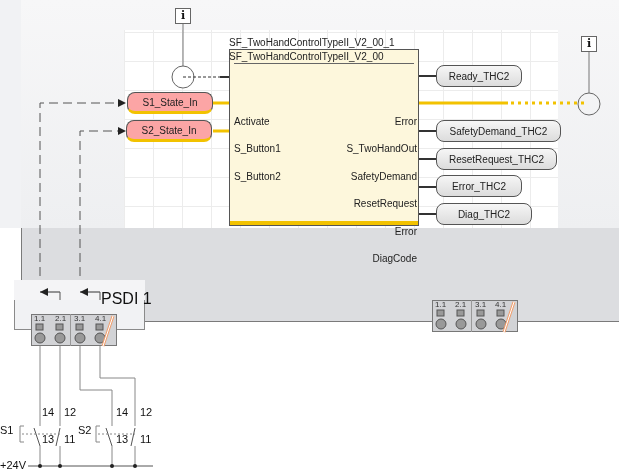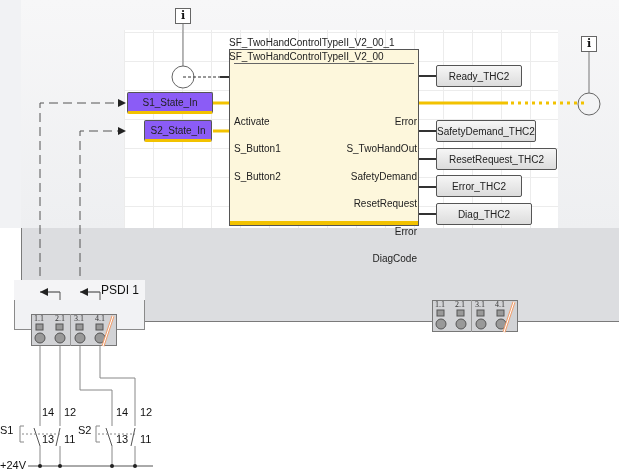--- a/index.html
+++ b/index.html
@@ -10,26 +10,26 @@
   #side-left { left:0; top:0; width:21px; height:228px; background:#f1f2f4; }
   #grid { left:124px; top:30px; width:434px; height:198px; background:#ffffff;
     background-image: linear-gradient(#ececec 1px, transparent 1px), linear-gradient(90deg, #ececec 1px, transparent 1px);
     background-size: 29px 29px; background-position: 0 2px; }
   #psdi-box { left:14px; top:300px; width:131px; height:30px; background:#f1f2f4; border:1px solid #8a8a8a; border-top:none; box-sizing:border-box; }
   #psdi-head { left:14px; top:280px; width:131px; height:22px; background:#f4f4f6; }
   .fb { left:229px; top:49px; width:190px; height:177px; background:#fdf7dc; border:1px solid #555; box-sizing:border-box; }
   .fb-bottom { left:230px; top:221px; width:188px; height:4px; background:#f2c200; }
   .fb-title { font-size:10px; color:#222; text-align:left; }
   .pin { font-size:10px; color:#222; white-space:nowrap;margin-top:45px; }
-  .var { height:22px; border:1px solid #555; border-radius:2px; box-sizing:border-box; font-size:10px; color:#222; display:flex; align-items:center; justify-content:center; }
-  .var-in { background:#8b5cf6; border-bottom:3px solid #f2c200; }
+  .var { height:22px; border:1px solid #555; border-radius:8px; box-sizing:border-box; font-size:10px; color:#222; display:flex; align-items:center; justify-content:center; }
+  .var-in { background:#fca5a5; border-bottom:3px solid #f2c200; }
   .var-out { background:linear-gradient(#f6f6f6,#dcdcdc); }
   .info-btn { width:16px; height:16px; border:1px solid #666; background:#fff; box-sizing:border-box; font:bold 11px "DejaVu Serif", serif; text-align:center; line-height:14px; color:#111; }
   .terminal { background:#d2d3d6; border:1px solid #777; box-sizing:border-box; }
-  .tlabel { font-size:8px; color:#333;font-family:Liberation Serif, serif; }
+  .tlabel { font-size:8px; color:#333; }
   .small-label { font-size:11px; color:#111; }
 </style>
 </head>
 <body>
 
 <div class="abs" id="bg-top"></div>
 <div class="abs" id="side-left"></div>
 <div class="abs" id="panel"></div>
 <div class="abs" id="grid"></div>
 
@@ -74,39 +74,39 @@
 <div class="abs pin" style="left:234px;top:126px">S_Button2</div>
 
 <div class="abs pin" style="right:202px;top:71px">Error</div>
 <div class="abs pin" style="right:202px;top:98px">S_TwoHandOut</div>
 <div class="abs pin" style="right:202px;top:126px">SafetyDemand</div>
 <div class="abs pin" style="right:202px;top:153px">ResetRequest</div>
 <div class="abs pin" style="right:202px;top:181px">Error</div>
 <div class="abs pin" style="right:202px;top:208px">DiagCode</div>
 
 <div class="abs var var-in" style="left:127px;top:92px;width:86px">S1_State_In</div>
-<div class="abs var var-in" style="left:144px;top:120px;width:68px">S2_State_In</div>
+<div class="abs var var-in" style="left:126px;top:120px;width:86px">S2_State_In</div>
 
 <div class="abs var var-out" style="left:436px;top:65px;width:86px">Ready_THC2</div>
-<div class="abs var var-out" style="left:436px;top:120px;width:100px">SafetyDemand_THC2</div>
+<div class="abs var var-out" style="left:436px;top:120px;width:125px">SafetyDemand_THC2</div>
 <div class="abs var var-out" style="left:436px;top:148px;width:121px">ResetRequest_THC2</div>
 <div class="abs var var-out" style="left:436px;top:175px;width:86px">Error_THC2</div>
 <div class="abs var var-out" style="left:436px;top:203px;width:96px">Diag_THC2</div>
 
 <div class="abs" id="psdi-head"></div>
 <div class="abs" id="psdi-box"></div>
 <svg class="abs" style="left:0;top:280px" width="160" height="20">
   <line x1="40" y1="12" x2="60" y2="12" stroke="#333"></line>
   <polygon points="40,12 48,8 48,16" fill="#222"></polygon>
   <line x1="80" y1="12" x2="100" y2="12" stroke="#333"></line>
   <polygon points="80,12 88,8 88,16" fill="#222"></polygon>
   <line x1="60" y1="12" x2="60" y2="20" stroke="#555"></line>
   <line x1="100" y1="12" x2="100" y2="20" stroke="#555"></line>
 </svg>
-<div class="abs small-label" style="left:101px;top:283px;font-size:12px">PSDI 1</div>
+<div class="abs small-label" style="left:101px;top:290px;font-size:16px">PSDI 1</div>
 
 <div class="abs terminal" style="left:31px;top:314px;width:86px;height:32px"></div>
 <div class="abs" style="left:70px;top:314px;width:1px;height:32px;background:#999"></div>
 <div class="abs tlabel" style="left:34px;top:314px">1.1</div>
 <div class="abs tlabel" style="left:55px;top:314px">2.1</div>
 <div class="abs tlabel" style="left:74px;top:314px">3.1</div>
 <div class="abs tlabel" style="left:95px;top:314px">4.1</div>
 <svg class="abs" style="left:31px;top:314px" width="90" height="34">
   <rect x="5" y="10" width="7" height="6" fill="#999" stroke="#555"></rect>
   <rect x="25" y="10" width="7" height="6" fill="#999" stroke="#555"></rect>

